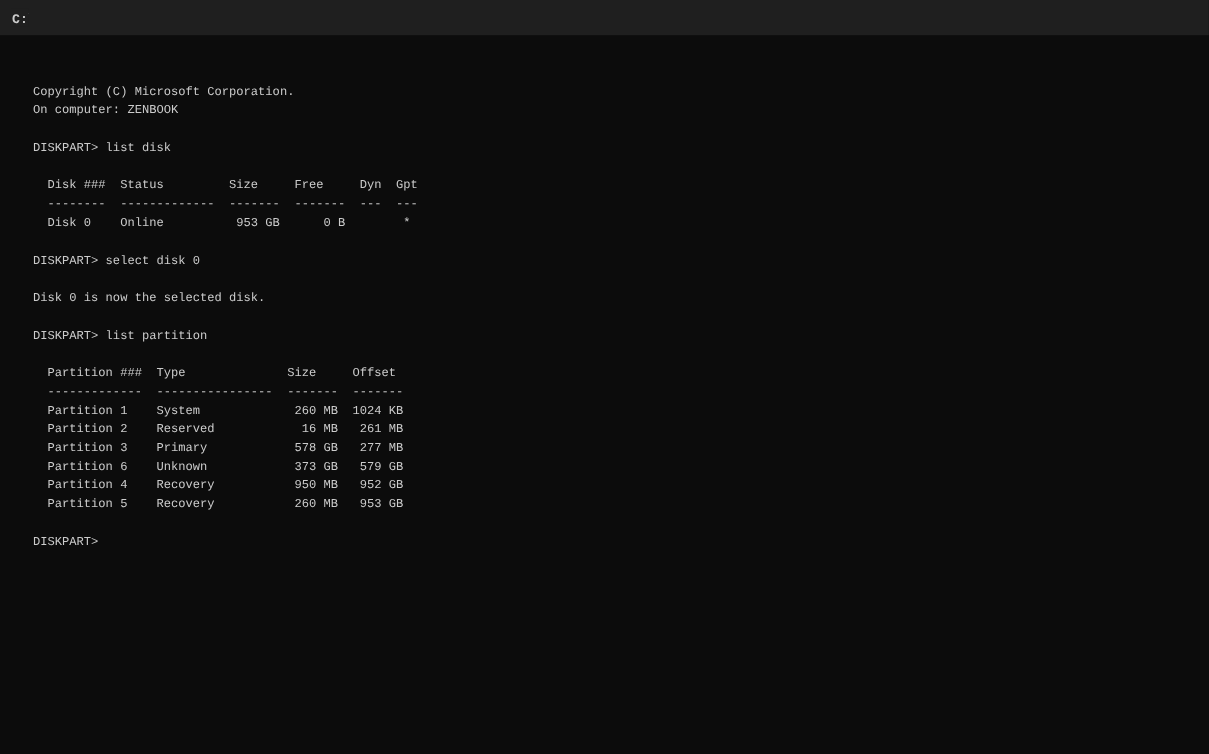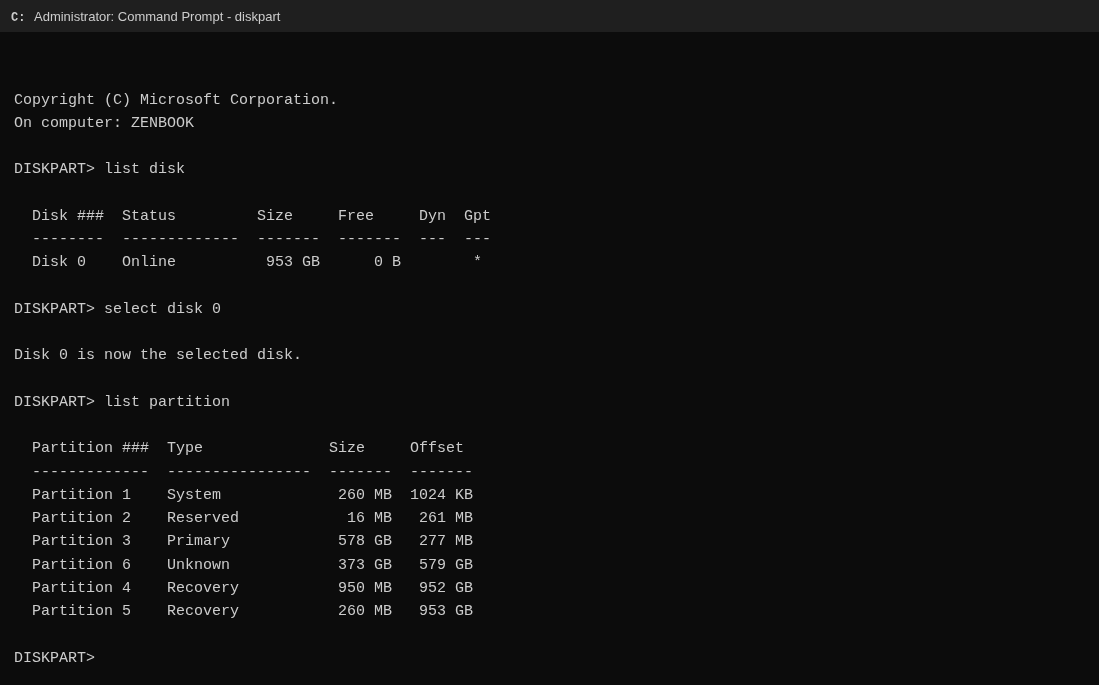--- a/index.html
+++ b/index.html
@@ -40,24 +40,24 @@
       height: 16px;
     }
 
     .title-bar-text {
       color: #cccccc;
       font-size: 13px;
       font-family: 'Segoe UI', Arial, sans-serif;
     }
 
     .terminal-content {
-      padding: 10px 14px;
+      padding: 10px 30px;
       line-height: 1.55;
       white-space: pre;
-      font-size: 15px;
+      font-size: 11px;
     }
 
     .line {
       display: block;
       white-space: pre;
     }
 
     .empty-line {
       display: block;
       height: 1.55em;
@@ -66,17 +66,16 @@
 </head>
 <body>
 
 <div class="title-bar">
   <div class="title-bar-icon">
     <svg viewBox="0 0 16 16" xmlns="http://www.w3.org/2000/svg">
       <rect width="16" height="16" fill="#1f1f1f"></rect>
       <text x="1" y="13" font-size="12" font-family="Courier New" fill="#cccccc" font-weight="bold">C:\</text>
     </svg>
   </div>
-  <span class="title-bar-text">Administrator: Command Prompt - diskpart</span>
 </div>
 
 <div class="terminal-content" id="terminal-output">
 <span class="empty-line"></span><span class="line">Copyright (C) Microsoft Corporation.</span><span class="line">On computer: ZENBOOK</span><span class="empty-line"></span><span class="line">DISKPART&gt; list disk</span><span class="empty-line"></span><span class="line">  Disk ###  Status         Size     Free     Dyn  Gpt</span><span class="line">  --------  -------------  -------  -------  ---  ---</span><span class="line">  Disk 0    Online          953 GB      0 B        *</span><span class="empty-line"></span><span class="line">DISKPART&gt; select disk 0</span><span class="empty-line"></span><span class="line">Disk 0 is now the selected disk.</span><span class="empty-line"></span><span class="line">DISKPART&gt; list partition</span><span class="empty-line"></span><span class="line">  Partition ###  Type              Size     Offset</span><span class="line">  -------------  ----------------  -------  -------</span><span class="line">  Partition 1    System             260 MB  1024 KB</span><span class="line">  Partition 2    Reserved            16 MB   261 MB</span><span class="line">  Partition 3    Primary            578 GB   277 MB</span><span class="line">  Partition 6    Unknown            373 GB   579 GB</span><span class="line">  Partition 4    Recovery           950 MB   952 GB</span><span class="line">  Partition 5    Recovery           260 MB   953 GB</span><span class="empty-line"></span><span class="line">DISKPART&gt; </span></div>
 
 </body></html>

